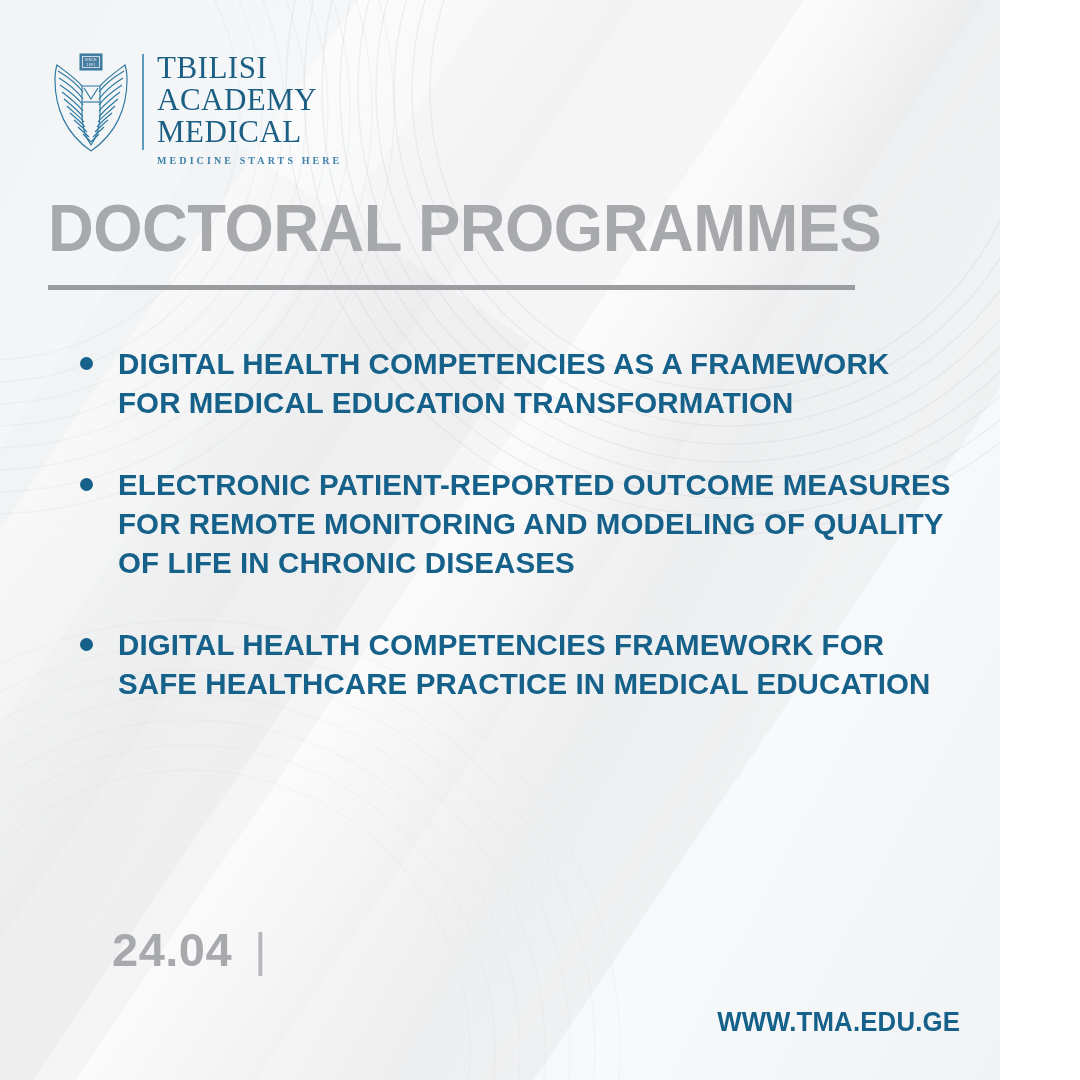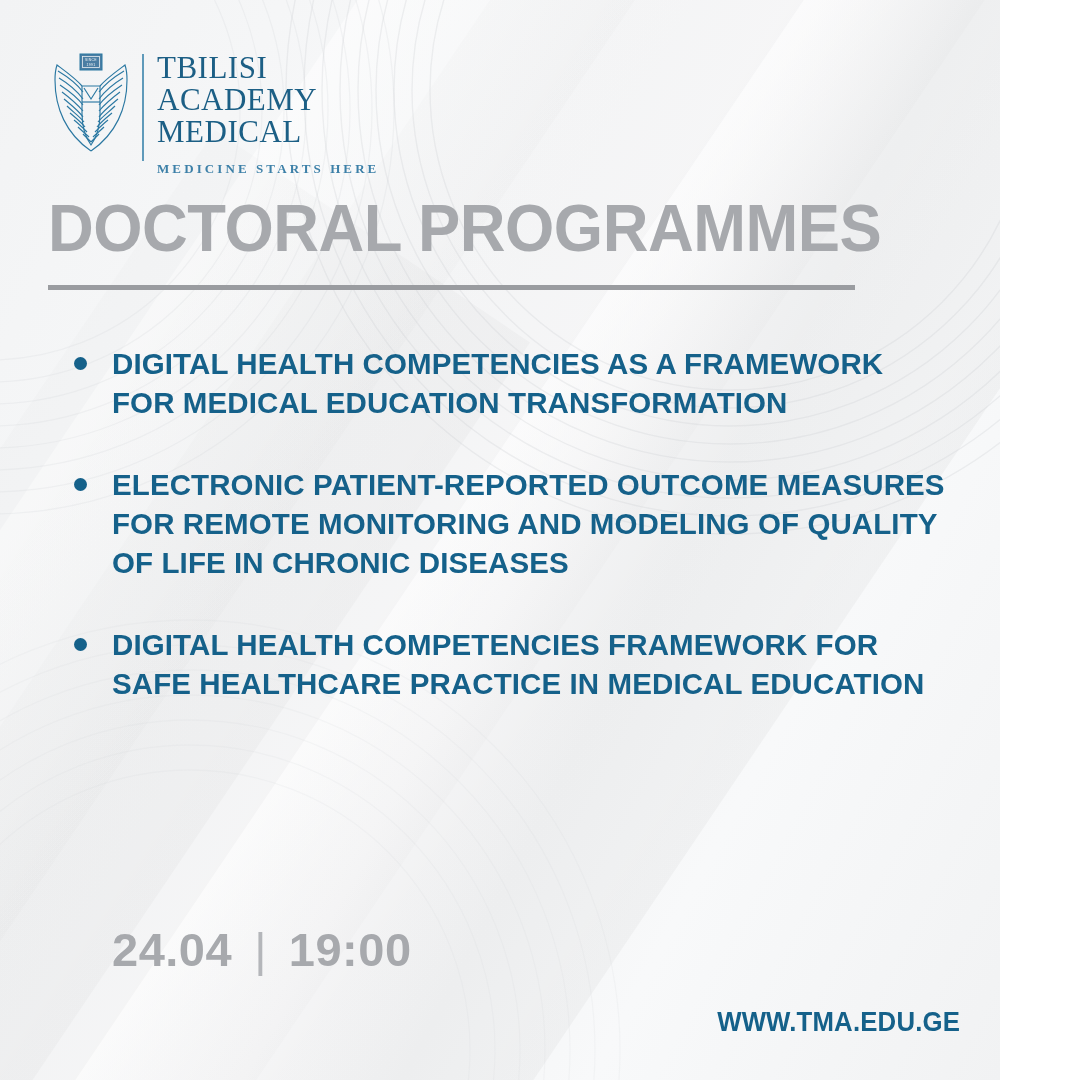--- a/index.html
+++ b/index.html
@@ -51,23 +51,23 @@
   }
   #logo-words { padding-top:2px; }
   .logo-line {
     font-family:"Liberation Serif", serif;
     font-size:31px; line-height:32px;
     letter-spacing:.5px;
     color:#1c5f85; font-weight:400;
     white-space:nowrap;
   }
   #logo-tagline {
-    margin-top:13px;
+    margin-top:7px;
     font-family:"Liberation Serif", serif;
-    font-size:13px; letter-spacing:3.1px;
+    font-size:10px; letter-spacing:3.1px;
     color:#3d80a8; font-weight:700;
     white-space:nowrap;
   }
 
   
   #page-title {
     position:absolute; left:48px; top:190px;
     font-size:66px; font-weight:700;
     letter-spacing:-0.5px;
     color:#a7a9ad;
@@ -75,21 +75,21 @@
     transform-origin:left center;
     white-space:nowrap;
   }
   #title-rule {
     position:absolute; left:48px; top:285px;
     width:807px; height:5px;
     background:#9a9ca0;
   }
 
   
-  #programmes { position:absolute; left:74px; top:344px; width:940px; }
+  #programmes { position:absolute; left:80px; top:344px; width:940px; }
   .prog-item {
     display:flex; align-items:flex-start;
     margin-bottom:43px;
   }
   .prog-bullet {
     flex:0 0 auto;
     width:13px; height:13px; border-radius:50%;
     background:#15618a;
     margin:13px 25px 0 0;
   }
@@ -244,18 +244,17 @@
     </li>
     <li class="prog-item">
       <span class="prog-bullet"></span>
       <span class="prog-text">DIGITAL HEALTH COMPETENCIES FRAMEWORK FOR SAFE HEALTHCARE PRACTICE IN MEDICAL EDUCATION</span>
     </li>
   </ul>
 
   <div id="datetime">
     <span>24.04</span>
     <span id="dt-sep">|</span>
-    <span>19:00</span>
   </div>
 
   <div id="site-url">WWW.TMA.EDU.GE</div>
 
 </div>
 
 </body></html>

